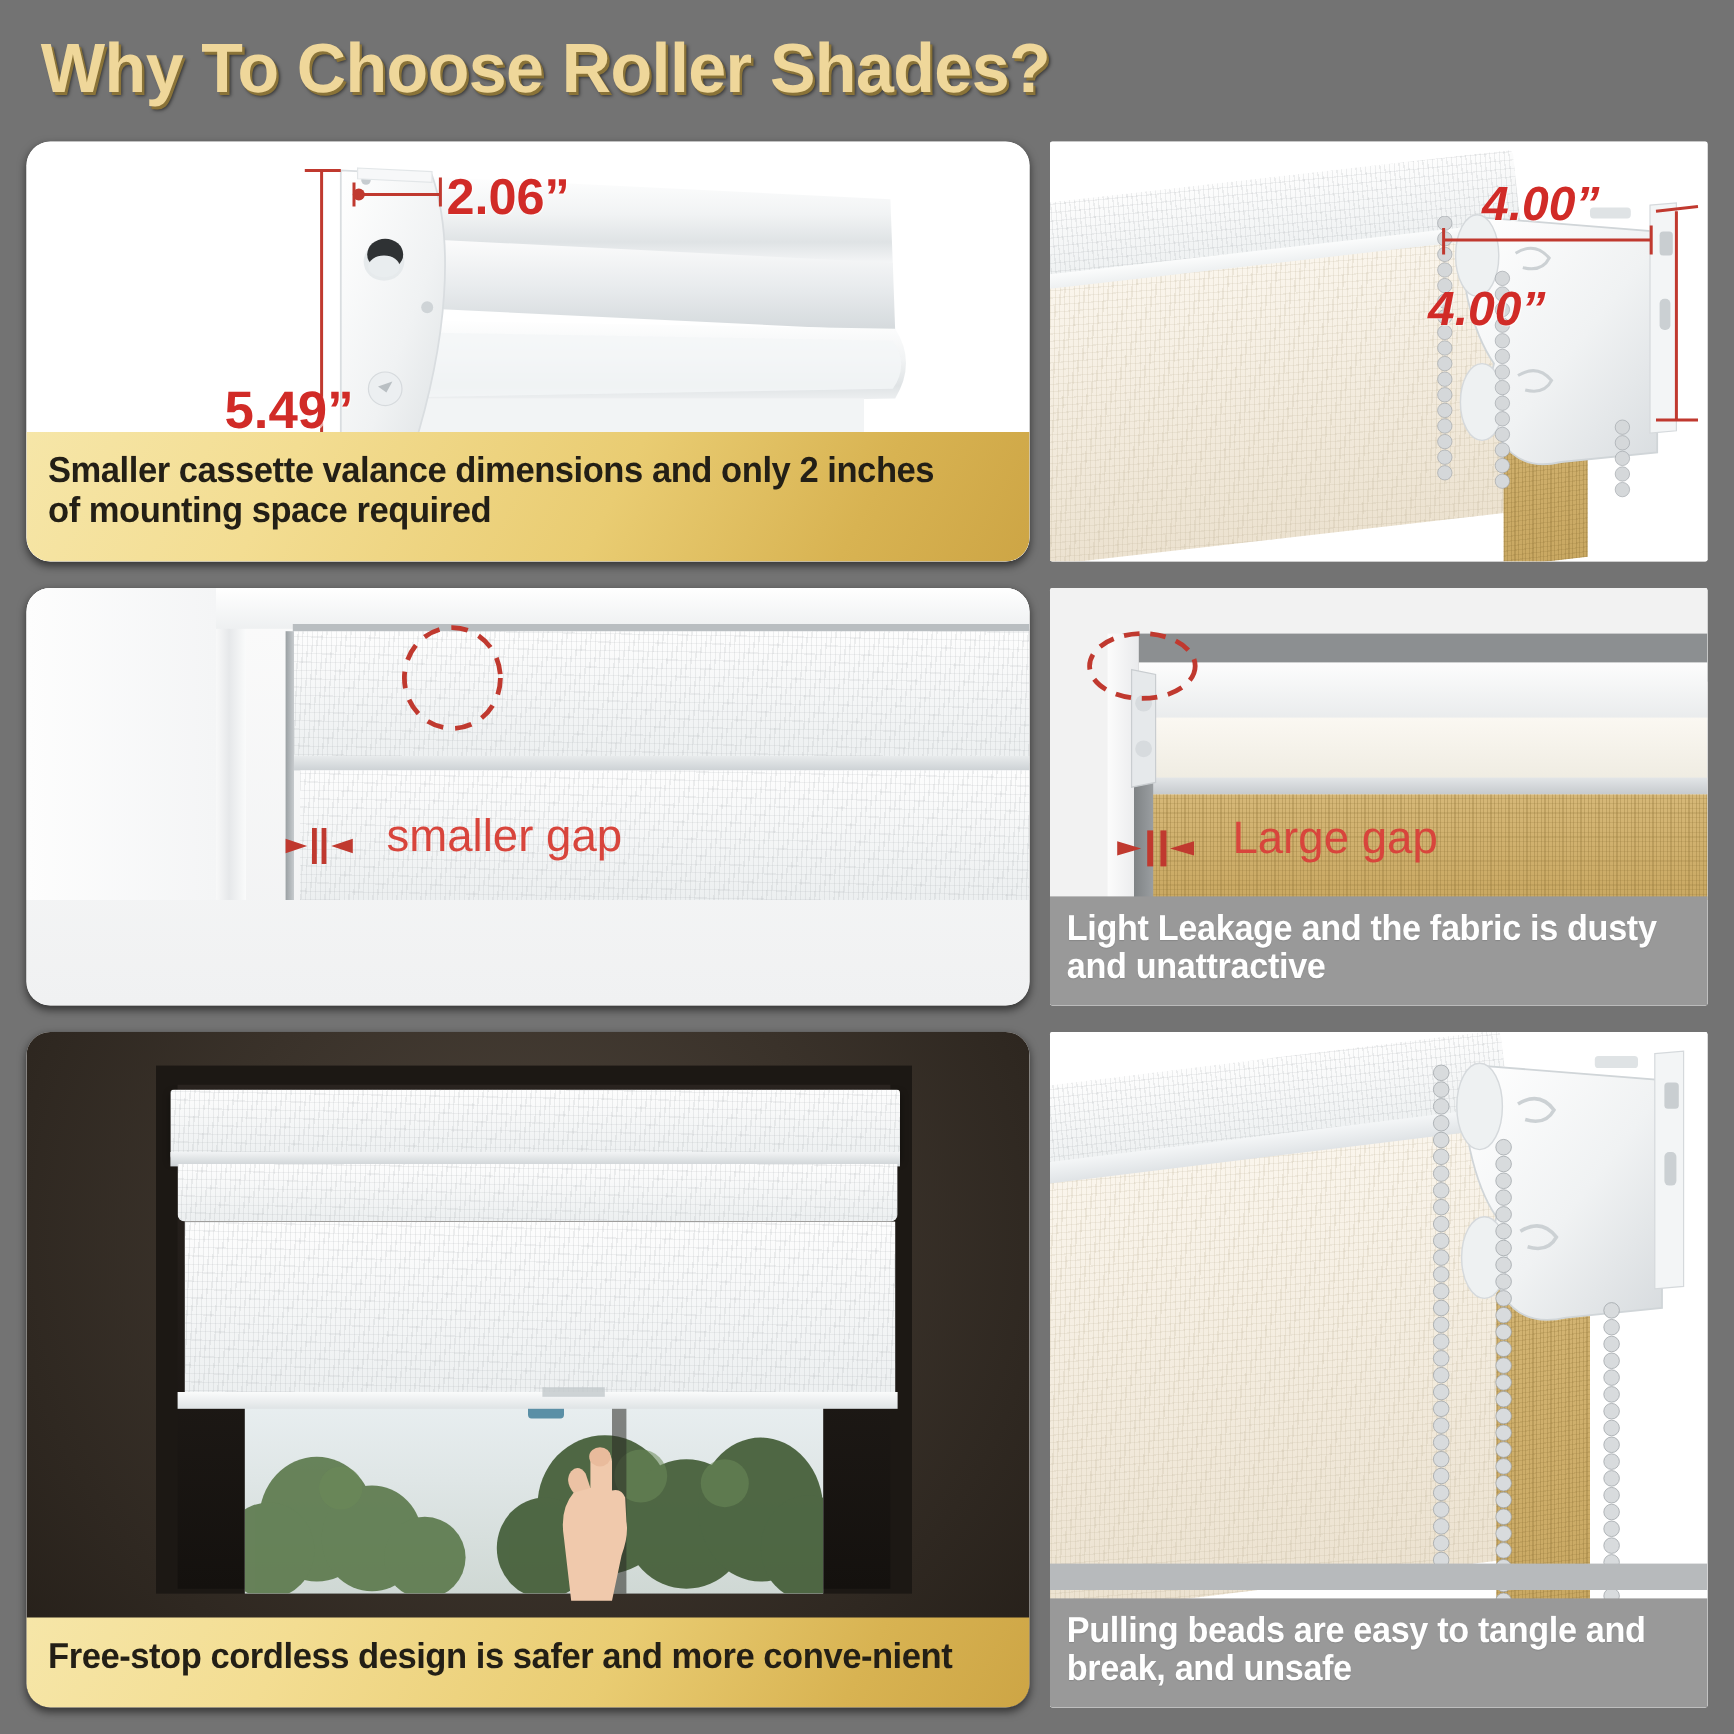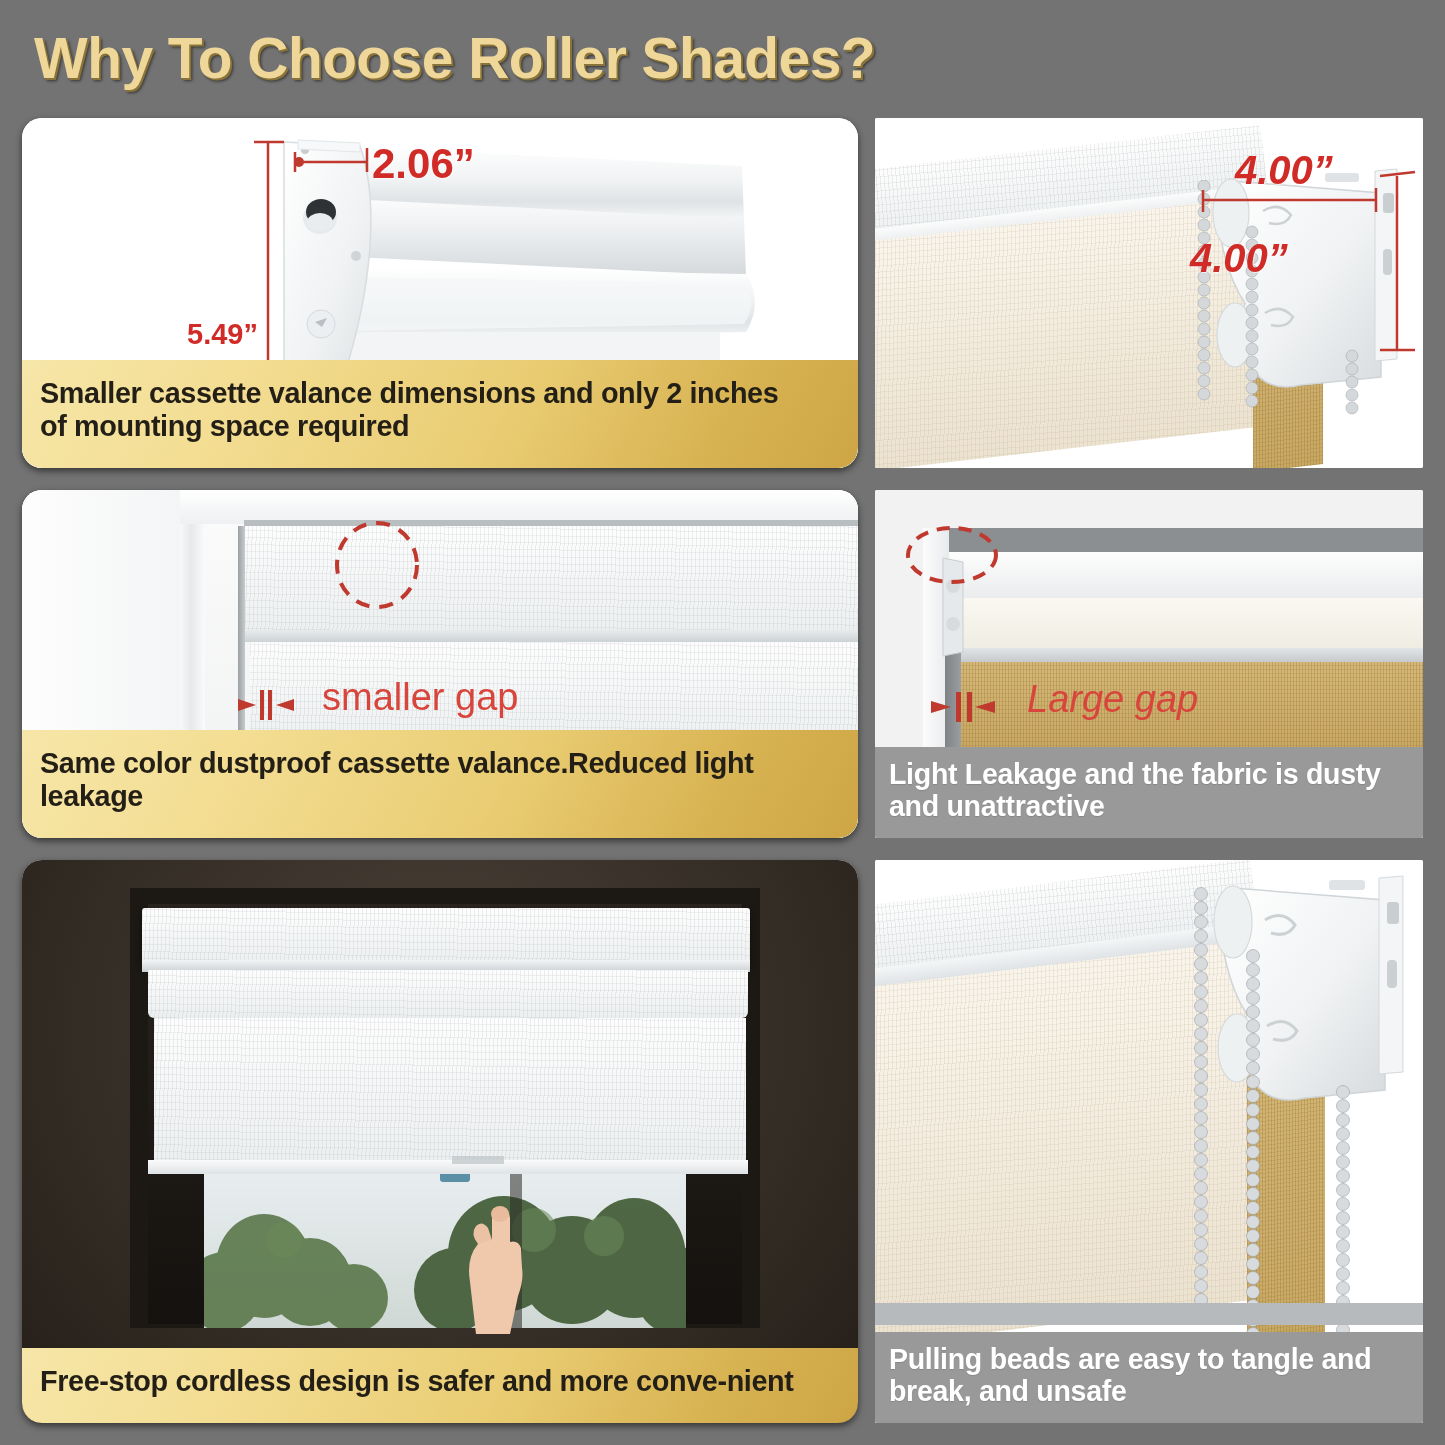--- a/index.html
+++ b/index.html
@@ -124,21 +124,21 @@
           <line x1="246" y1="16" x2="246" y2="248"></line>
           <line x1="232" y1="16" x2="262" y2="16"></line>
           <line x1="232" y1="248" x2="262" y2="248"></line>
           <line x1="273" y1="36" x2="345" y2="36"></line>
           <line x1="273" y1="26" x2="273" y2="46"></line>
           <line x1="345" y1="22" x2="345" y2="46"></line>
         </g>
         <circle cx="277" cy="36" r="5" fill="#c0392f"></circle>
       </svg>
       <div class="dim-txt" style="left:350px;top:22px;font-size:42px;">2.06”</div>
-      <div class="dim-txt" style="left:165px;top:200px;font-size:29px;">5.49”</div>
+      <div class="dim-txt" style="left:165px;top:200px;font-size:44px;">5.49”</div>
     </div>
 
     <div class="cap cap-gold">
       <div class="txt">Smaller cassette valance dimensions and only 2 inches of mounting space required</div>
     </div>
   </div>
 
   <div class="panel right" style="left:875px;top:118px;width:548px;height:350px;">
     <div class="photo" style="background:#fff;font-style:italic;">
 
@@ -253,27 +253,24 @@
         <g fill="#c0392f">
           <path d="M2 25 L28 25 L28 19 L46 25 L28 31 L28 25 Z"></path>
           <path d="M110 25 L84 25 L84 19 L66 25 L84 31 L84 25 Z"></path>
         </g>
         <rect x="50" y="10" width="4" height="30" fill="#c0392f"></rect>
         <rect x="58" y="10" width="4" height="30" fill="#c0392f"></rect>
       </svg>
       <div class="gapword" style="left:300px;top:186px;font-size:38px;">smaller gap</div>
     </div>
 
-    <div class="cap cap-gold">
-      <div class="txt">Same color dustproof cassette valance.Reduced light leakage</div>
-    </div>
   </div>
 
   <div class="panel right" style="left:875px;top:490px;width:548px;height:348px;">
-    <div class="photo" style="background:#f2f2f2;font-style:italic;">
+    <div class="photo" style="background:#f2f2f2;">
       <div style="position:absolute;left:60px;top:38px;right:0;height:40px;background:#8c8f91;"></div>
       <div style="position:absolute;left:48px;top:38px;width:26px;height:222px;background:linear-gradient(90deg,#fcfcfc,#e9eaec);"></div>
 
       <div style="position:absolute;left:74px;top:62px;right:0;height:48px;background:linear-gradient(180deg,#fdfdfd,#e9ebec);"></div>
       <div style="position:absolute;left:80px;top:108px;right:0;height:52px;background:linear-gradient(180deg,#fbf8f2,#efece2);"></div>
       <div style="position:absolute;left:80px;top:158px;right:0;height:14px;background:linear-gradient(180deg,#e2e5e7,#c6cacd);"></div>
 
       <div class="fab-tan" style="position:absolute;left:85px;top:172px;right:0;height:88px;"></div>
 
       <div style="position:absolute;left:70px;top:160px;width:16px;height:100px;background:linear-gradient(90deg,#7f8385,#9a9ea1);"></div>

